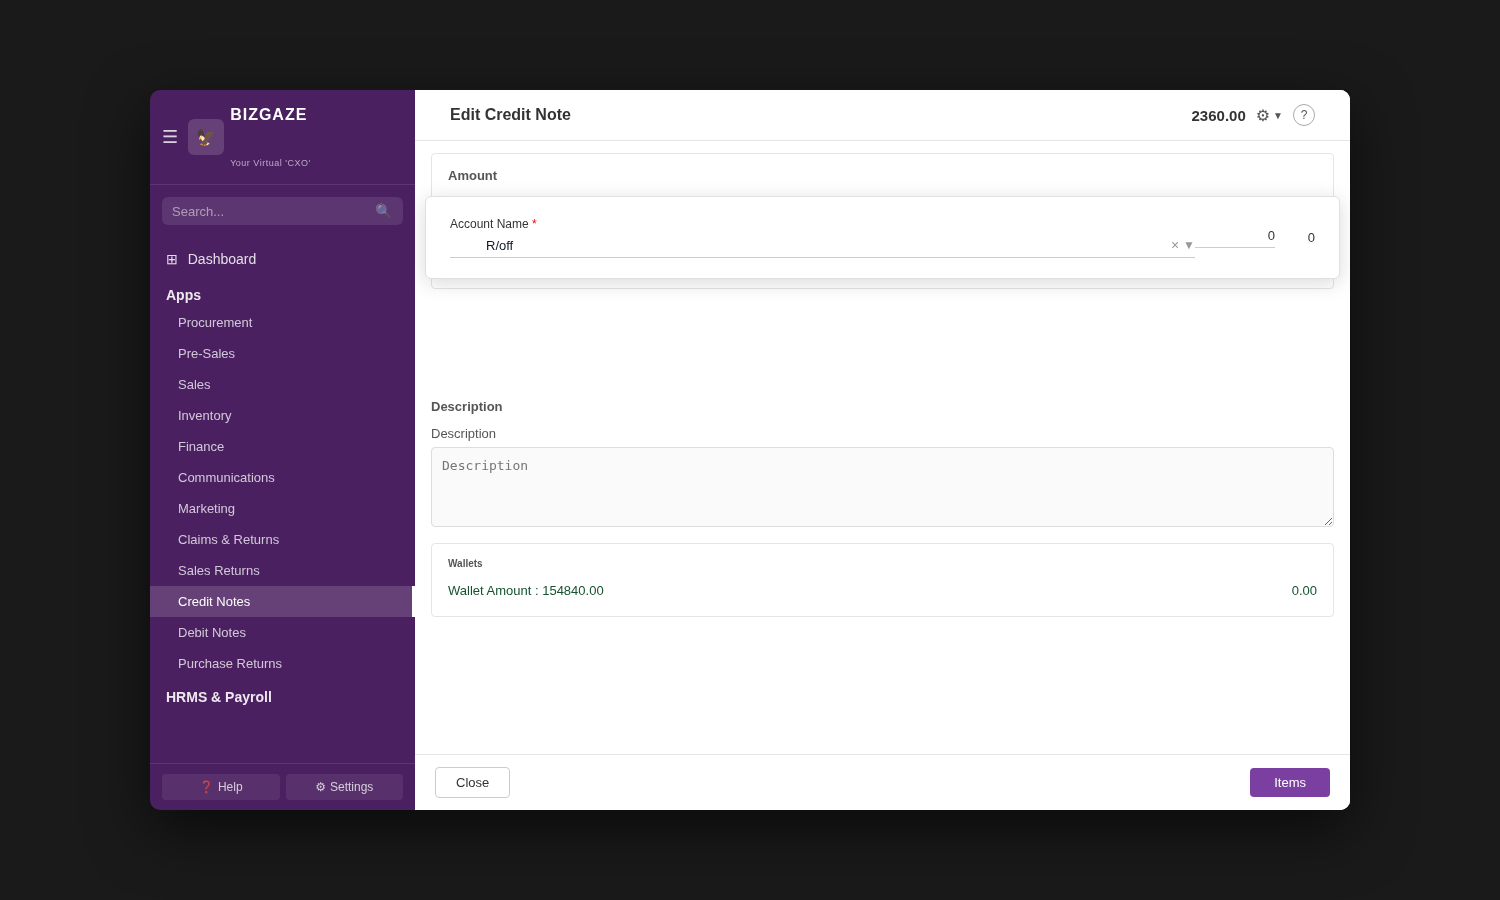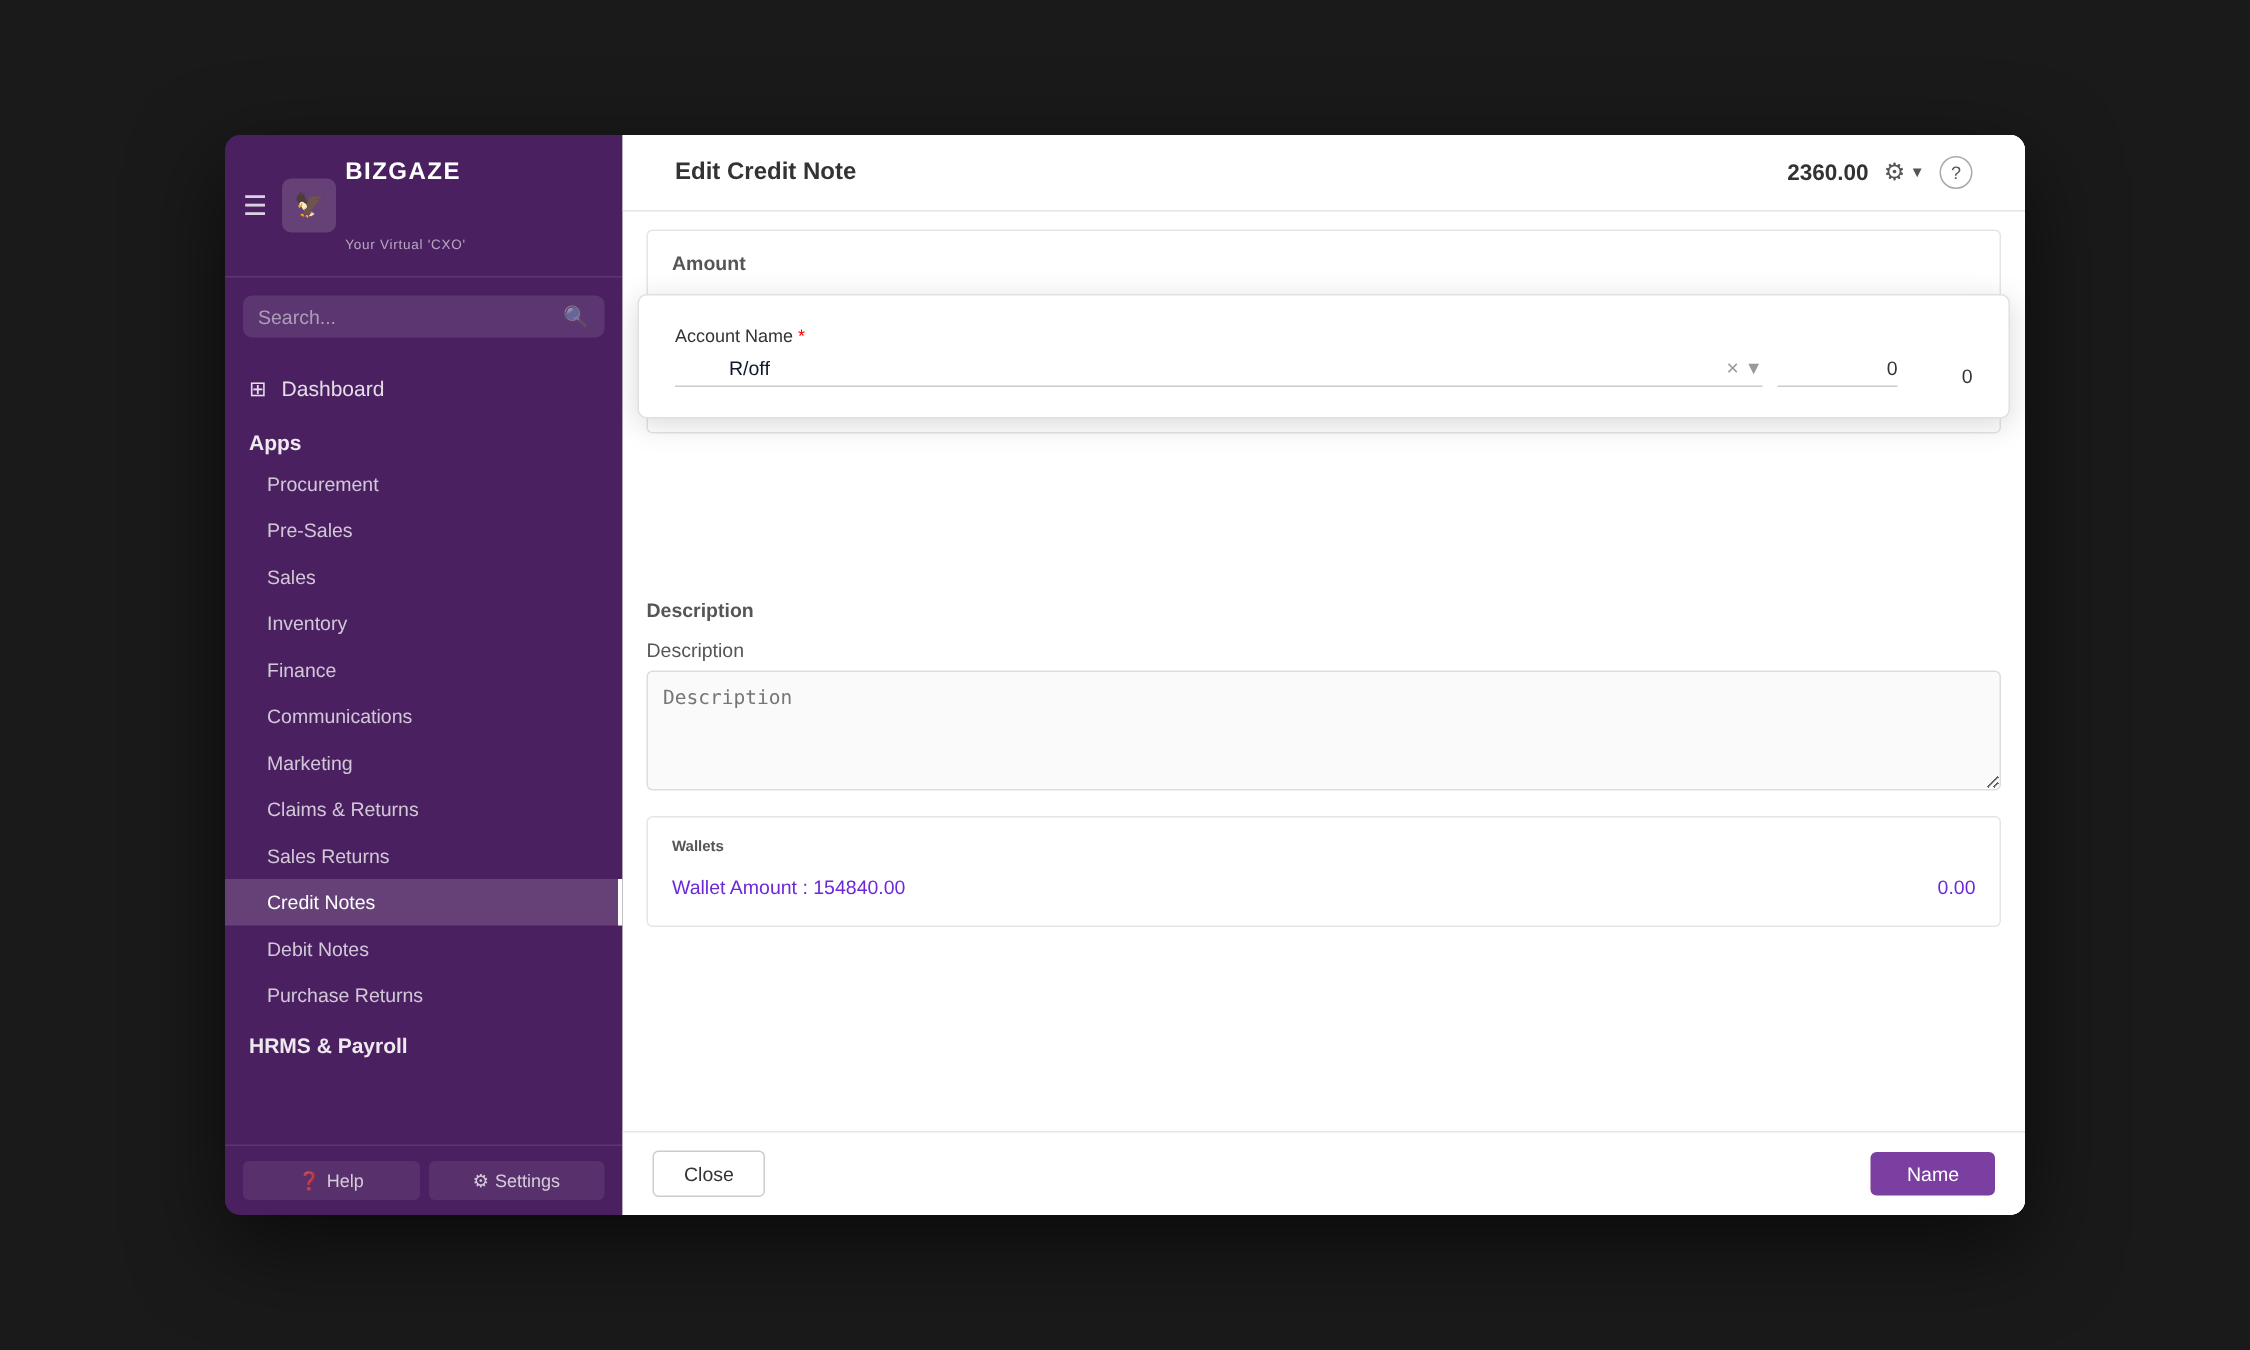--- a/index.html
+++ b/index.html
@@ -434,21 +434,21 @@
       font-size: 10px;
       font-weight: 600;
       color: #555;
       margin-bottom: 10px;
     }
 
     .wallet-row {
       display: flex;
       justify-content: space-between;
       font-size: 13px;
-      color: #6d28d9;
+      color: #14532d;
       padding: 4px 0;
     }
 
     .modal-footer {
       display: flex;
       align-items: center;
       justify-content: space-between;
       padding: 12px 20px;
       background: #fff;
       border-top: 1px solid #e5e5e5;
@@ -564,21 +564,21 @@
             <span class="amount-value">360.00</span>
           </div>
           <hr class="divider-h">
           <div class="round-off-row">
             <div class="checkbox-blue"></div>
             <span class="round-off-label">Round Off</span>
           </div>
         </div>
 
         <div class="account-popup">
-          <div style="display:flex; align-items:flex-end; gap:10px; flex:1;">
+          <div style="display:flex; align-items:center; flex:1;">
             <div class="popup-field-group">
               <div class="popup-label">
                 <span>Account Name</span>
                 <span class="required-star"> *</span>
               </div>
               <div class="select-wrapper">
                 <span class="select-value">R/off</span>
                 <span class="clear-btn">×</span>
                 <span class="dropdown-arrow">▼</span>
               </div>
@@ -599,18 +599,18 @@
           <div class="wallet-row">
             <span>Wallet Amount : 154840.00</span>
             <span>0.00</span>
           </div>
         </div>
 
       </div>
 
       <div class="modal-footer">
         <button class="btn-close">Close</button>
-        <button class="btn-save">Name</button>
+        <button class="btn-save">Items</button>
       </div>
 
     </div>
   </div>
 </div>
 
 </body></html>

